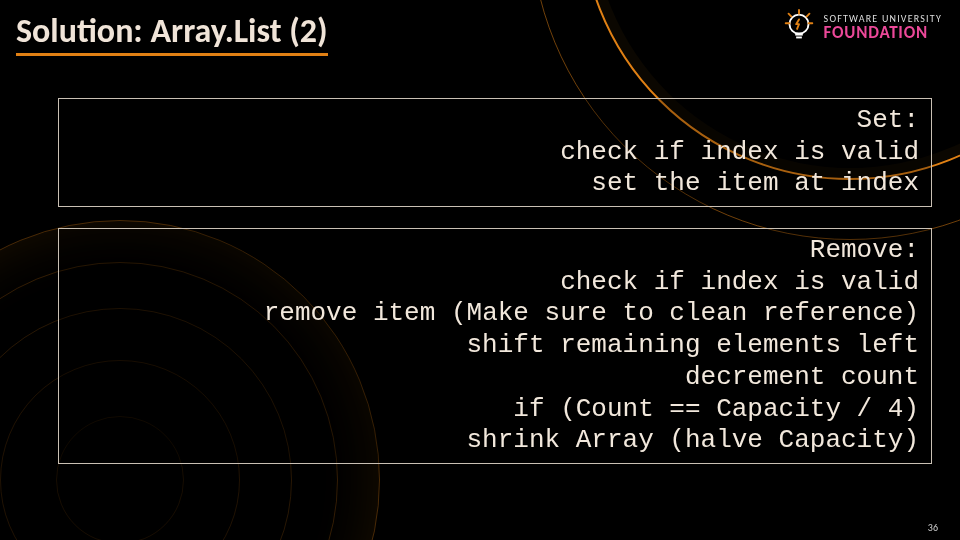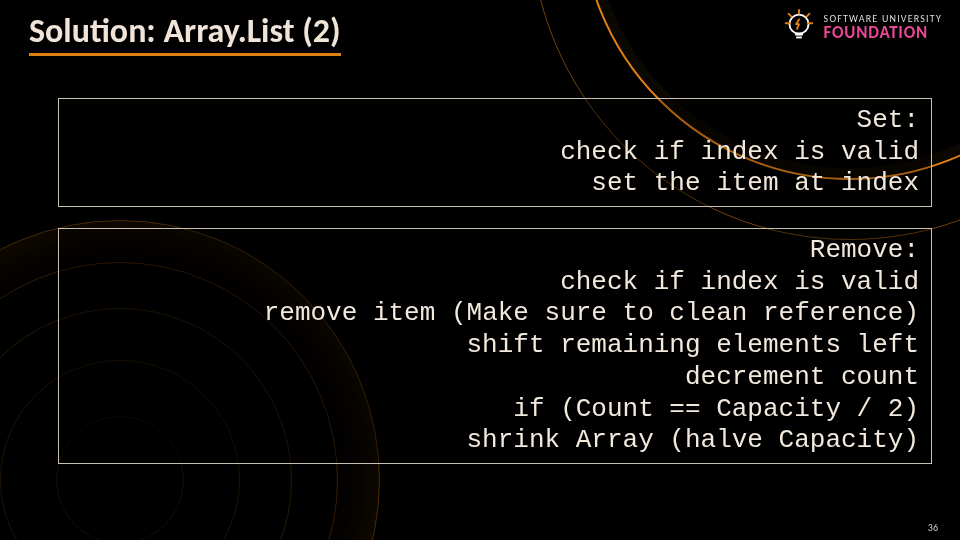--- a/index.html
+++ b/index.html
@@ -57,21 +57,20 @@
 
   .title {
     position: absolute;
     left: 16px;
     top: 10px;
     font-size: 34px;
     font-weight: 700;
     color: #f0e4d8;
     border-bottom: 3px solid #e08014;
     padding-bottom: 2px;
-    margin-left: 13px;
   }
 
   .logo {
     position: absolute;
     top: 8px;
     right: 18px;
     display: flex;
     align-items: center;
     gap: 6px;
     color: #e8e8e8;
@@ -141,16 +140,16 @@
 
 <div class="code-box box1">Set:
   check if index is valid
   set the item at index</div>
 
 <div class="code-box box2">Remove:
   check if index is valid
   remove item (Make sure to clean reference)
   shift remaining elements left
   decrement count
-  if (Count == Capacity / 2)
+  if (Count == Capacity / 4)
     shrink Array (halve Capacity)</div>
 
 <div class="page-num">36</div>
 
 </body></html>

